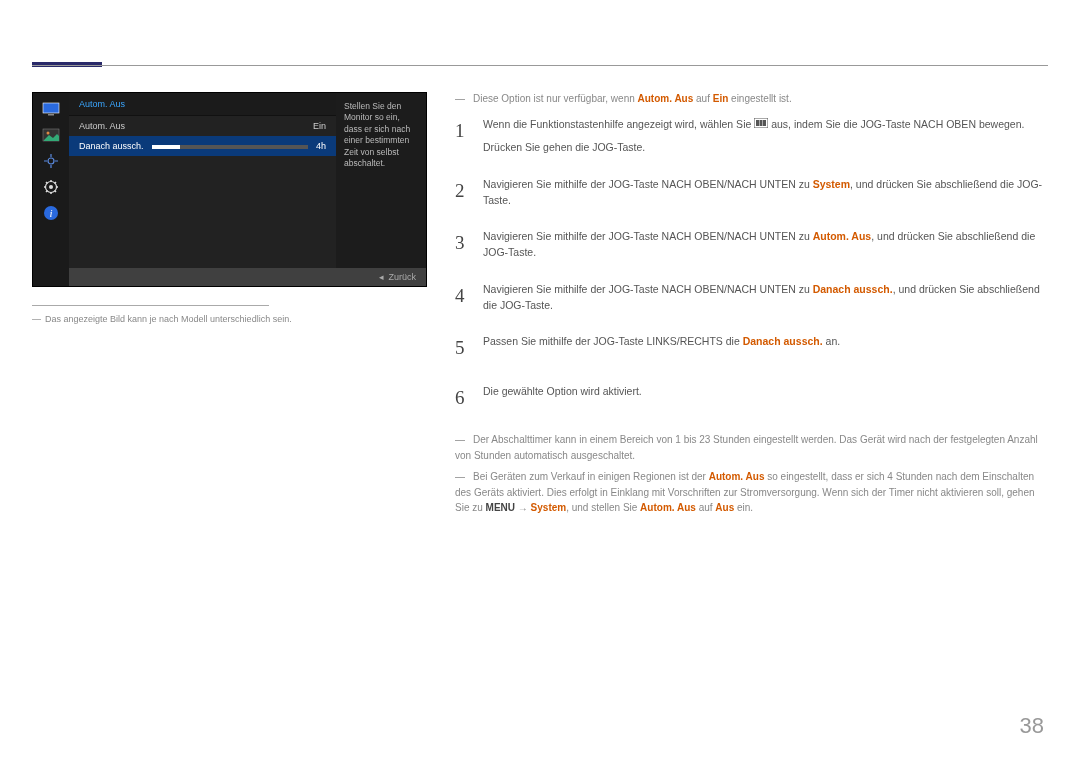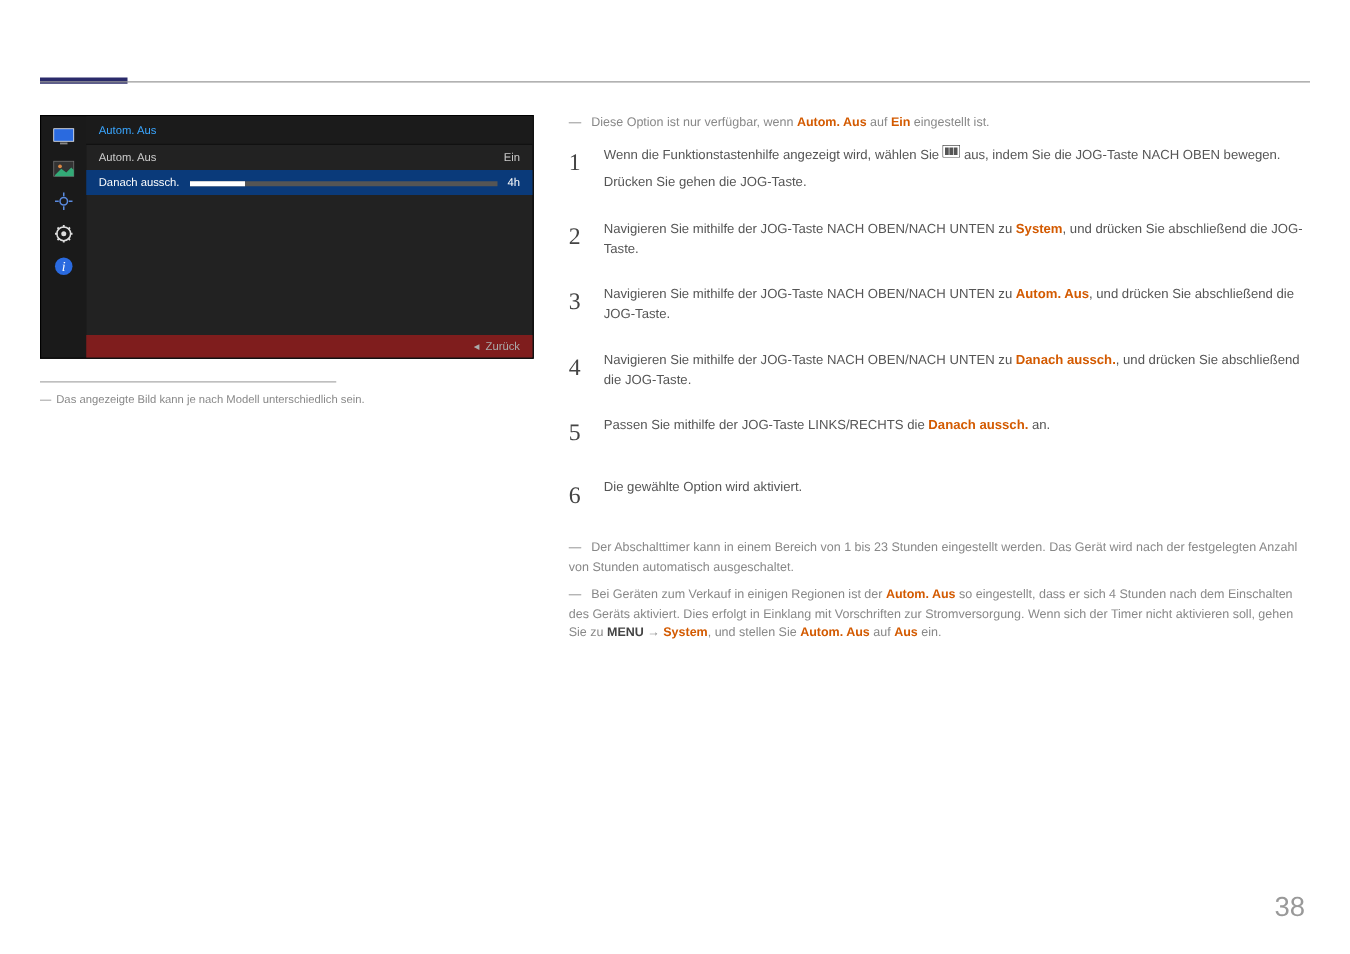--- a/index.html
+++ b/index.html
@@ -88,21 +88,21 @@
   .osd-side {
     width: 90px;
     background: #1c1c1c;
     padding: 8px;
     font-size: 8.5px;
     line-height: 1.35;
     color: #bbb;
   }
   .osd-footer{
     position:absolute; bottom:0; right:0; left:36px;
-    background:#7f1d1d;
+    background:#404040;
     color:#aaa;
     text-align:right;
     font-size:9px;
     padding:4px 10px;
   }
 
   .left-hr { border:0; border-top:1px solid #aaa; margin: 18px 0 8px 0; width: 60%; }
   .left-note { font-size: 9px; color: #888; }
   .left-note .dash { vertical-align: top; display:inline-block; margin-right:4px;}
 
@@ -204,20 +204,21 @@
         <div class="osd-row">
           <span>Autom. Aus</span>
           <span>Ein</span>
         </div>
         <div class="osd-row sel">
           <span>Danach aussch.</span>
           <span class="bar"></span>
           <span>4h</span>
         </div>
       </div>
+      <div class="osd-side">Stellen Sie den Monitor so ein, dass er sich nach einer bestimmten Zeit von selbst abschaltet.</div>
       <div class="osd-footer">
         <span>◂&nbsp;&nbsp;</span><span>Zurück</span>
       </div>
     </div>
 
     <hr class="left-hr">
     <div class="left-note">
       <span class="dash">― </span><span>Das angezeigte Bild kann je nach Modell unterschiedlich sein.</span>
     </div>
   </div>

